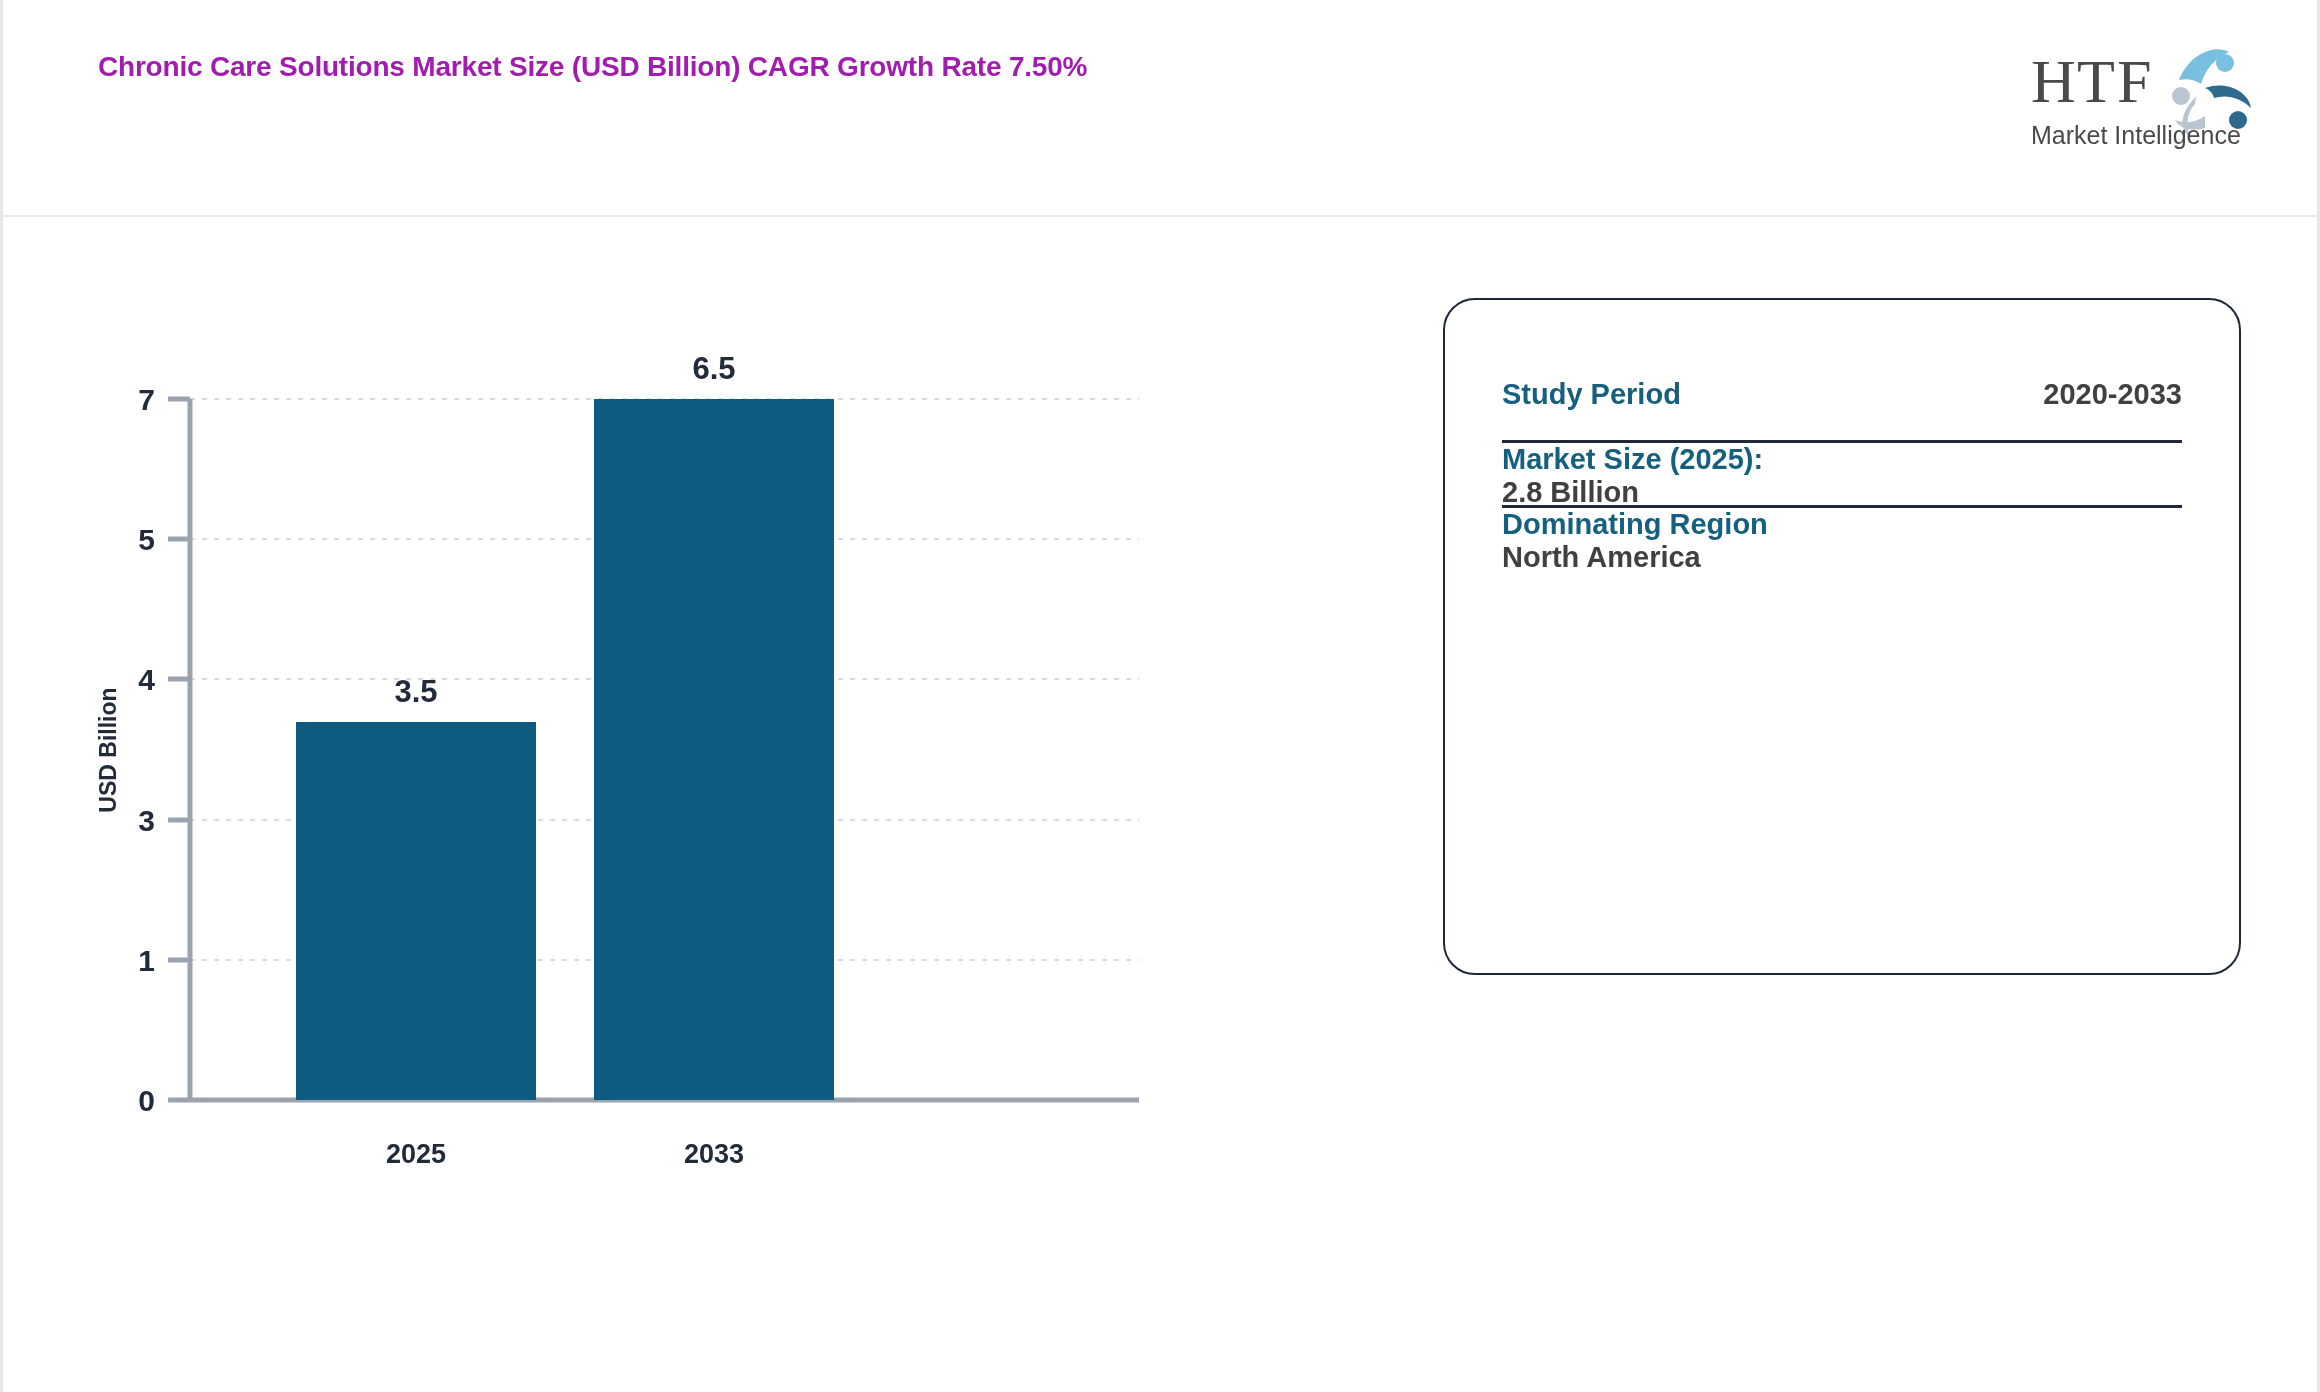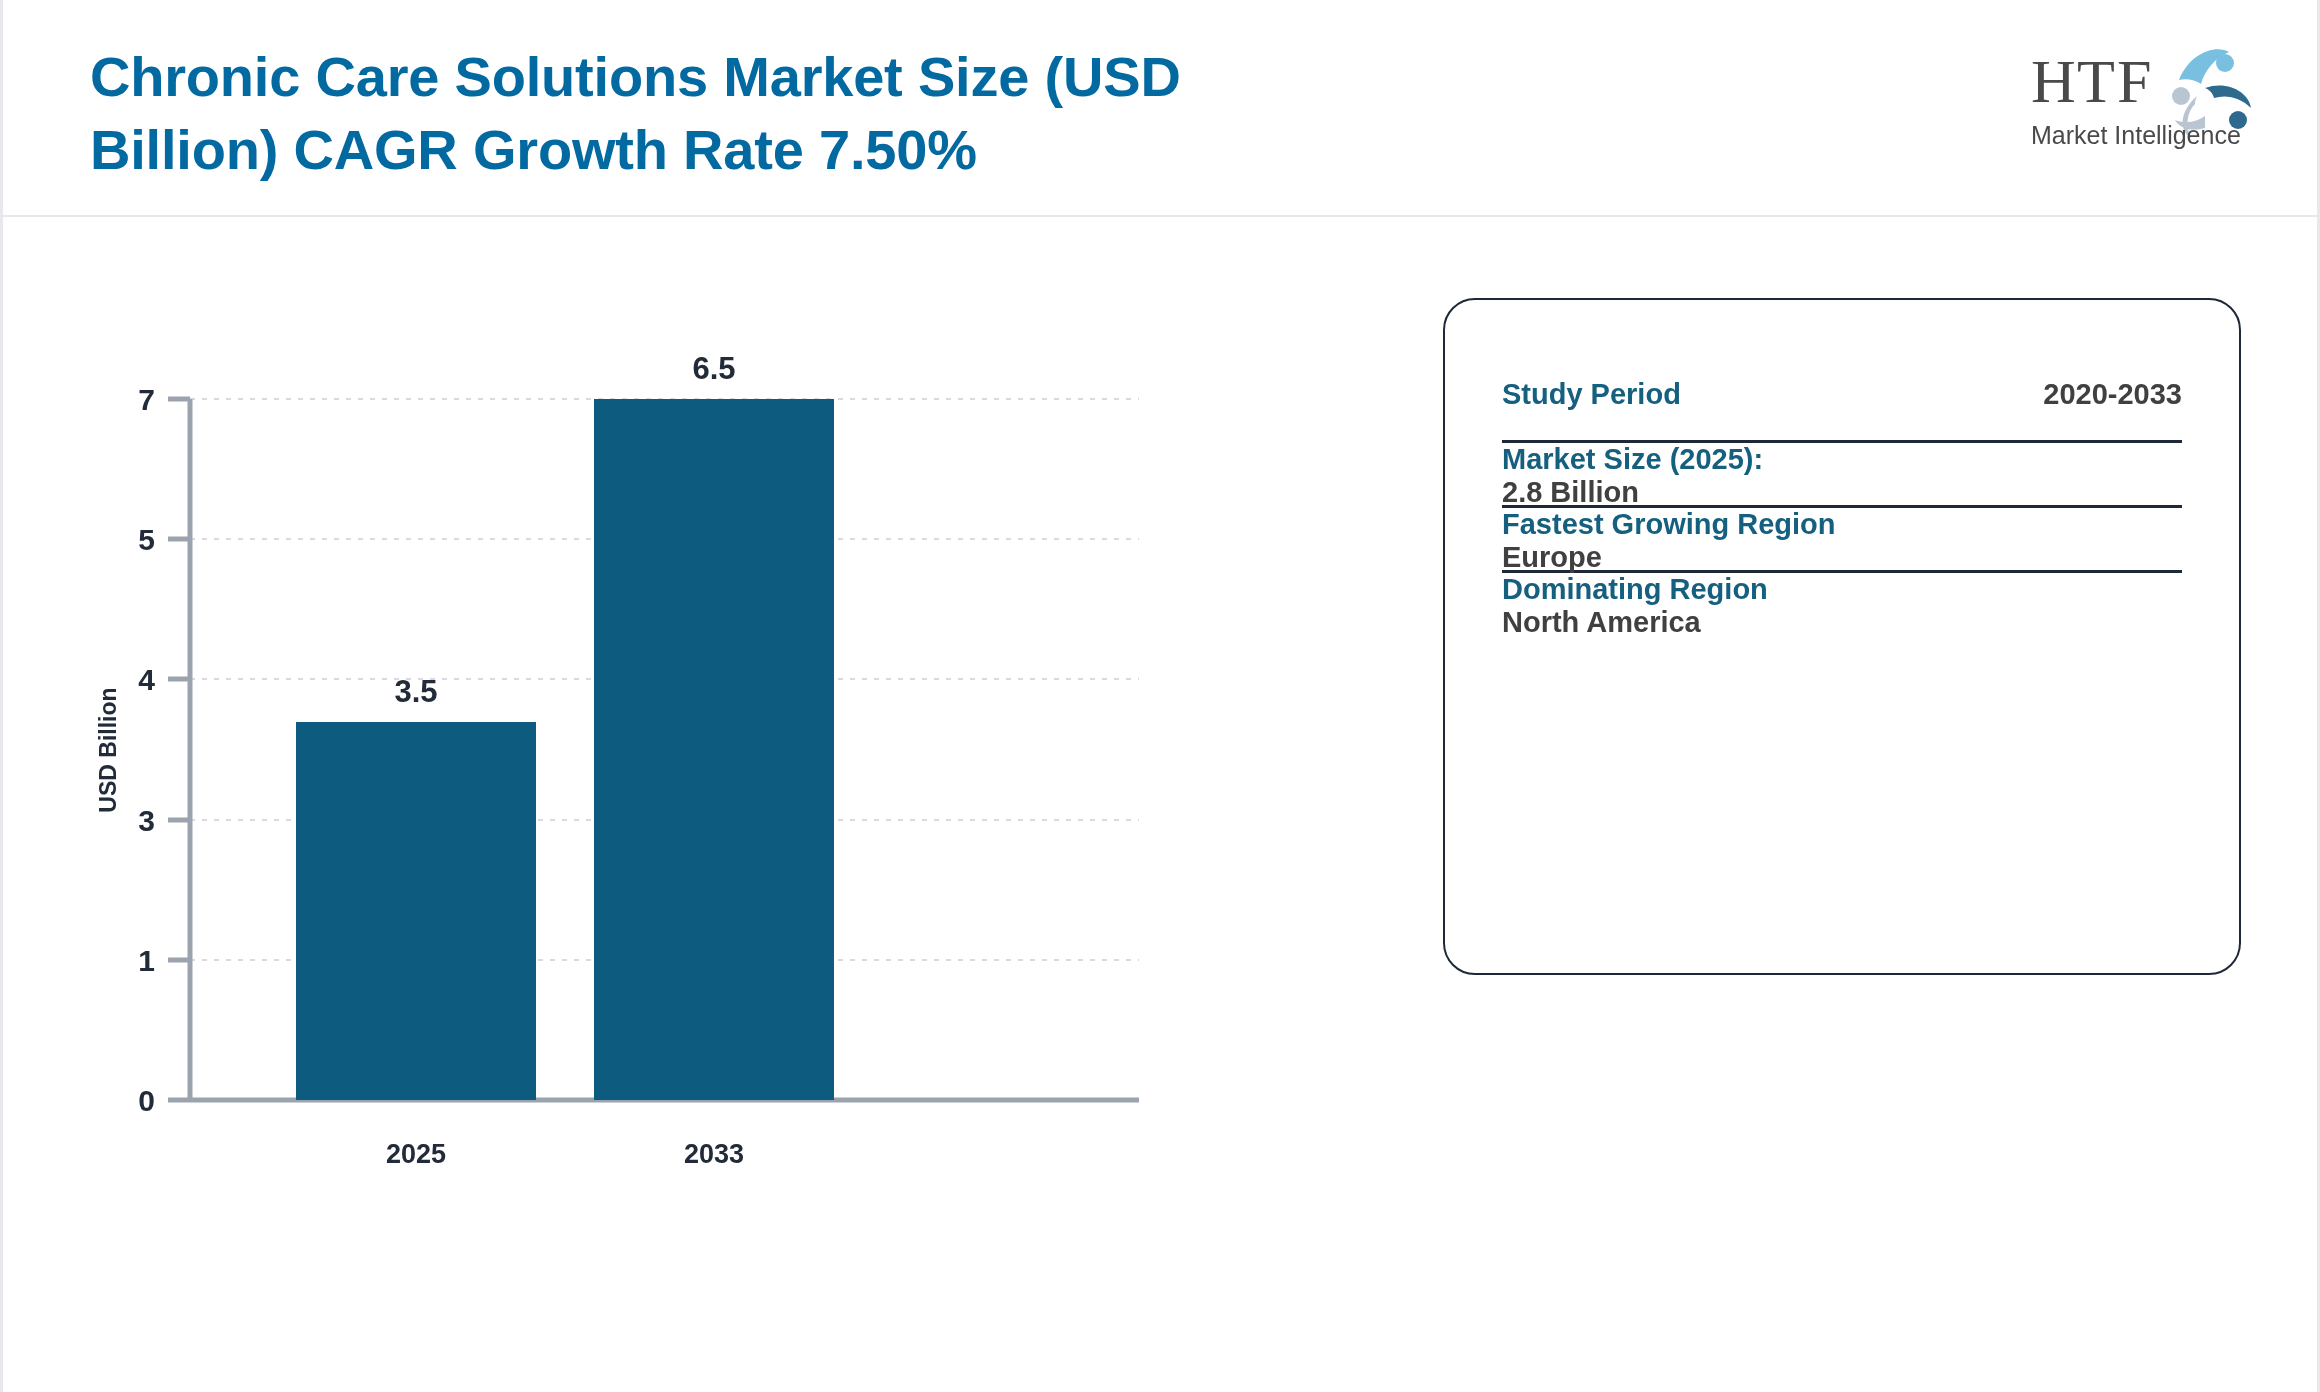--- a/index.html
+++ b/index.html
@@ -29,25 +29,25 @@
     width: 100%;
     height: 217px;
     box-sizing: border-box;
     border-bottom: 2px solid #e6e8ec;
   }
   .title {
     position: absolute;
     left: 83px;
     top: 37px;
     width: 1200px;
-    margin: 4px;
-    font-size: 56px;
+    margin: 12px;
+    font-size: 28px;
     font-weight: bold;
     line-height: 1.30;
-    color: #0369a1;
+    color: #a21caf;
     letter-spacing: -0.2px;
   }
 
   
   .logo {
     position: absolute;
     right: 48px;
     top: 36px;
     width: 240px;
     height: 118px;
@@ -215,24 +215,20 @@
         <span class="info-value">2020-2033</span>
       </div>
 
       <div class="info-row">
         <span class="info-label">Market Size (2025):</span>
         <span class="info-value">2.8 Billion</span>
       </div>
 
 
 
-      <div class="info-row">
-        <span class="info-label">Fastest Growing Region</span>
-        <span class="info-value">Europe</span>
-      </div>
 
       <div class="info-row">
         <span class="info-label">Dominating Region</span>
         <span class="info-value">North America</span>
       </div>
 
     </div>
   </div>
 
 </div>

